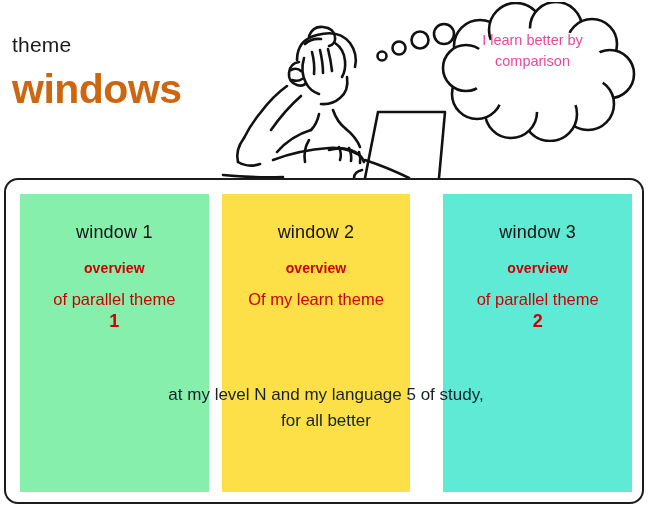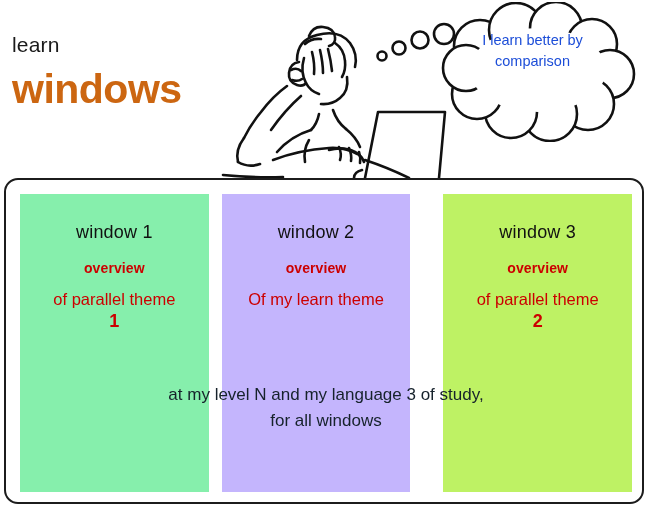--- a/index.html
+++ b/index.html
@@ -62,21 +62,21 @@
   }
 
   #bubble-text {
     position: absolute;
     left: 460px;
     top: 30px;
     width: 145px;
     text-align: center;
     font-size: 14.5px;
     line-height: 21px;
-    color: #1d4ed8;
+    color: #ec4899;
   }
 
   
   #windows-container {
     position: absolute;
     left: 4px;
     top: 178px;
     width: 640px;
     height: 326px;
     box-sizing: border-box;
@@ -143,21 +143,21 @@
     line-height: 26px;
     color: #16222b;
     pointer-events: none;
   }
 </style>
 </head>
 <body>
 
 <div id="header">
 
-  <div id="mode-label">learn</div>
+  <div id="mode-label">theme</div>
   <div id="mode-value">windows</div>
 
   <svg id="illustration" viewBox="0 0 240 178" xmlns="http://www.w3.org/2000/svg">
     <g fill="none" stroke="#111111" stroke-width="2.6" stroke-linecap="round" stroke-linejoin="round">
 
       <path d="M96 36 q4 -10 14 -9 q11 1 12 10 q1 7 -6 9"></path>
       <path d="M92 44 q6 -6 16 -5"></path>
 
       <path d="M84 60 q0 -20 20 -25 q22 -6 33 8 q8 11 5 24"></path>
       <path d="M122 43 q9 6 10 18 q1 9 -3 16"></path>
@@ -234,38 +234,38 @@
 
     <div class="window-col" style="background:#86efac;">
       <div class="win-title">window 1</div>
       <div class="win-overview">overview</div>
       <div class="win-desc">
         <span>of parallel theme</span>
         <span class="num">1</span>
       </div>
     </div>
 
-    <div class="window-col" style="background:#c4b5fd;">
+    <div class="window-col" style="background:#fde047;">
       <div class="win-title">window 2</div>
       <div class="win-overview">overview</div>
       <div class="win-desc">
         <span>Of my learn theme</span>
         <span class="num"></span>
       </div>
     </div>
 
-    <div class="window-col" style="background:#bef264;margin-left:20px;">
+    <div class="window-col" style="background:#5eead4;margin-left:20px;">
       <div class="win-title">window 3</div>
       <div class="win-overview">overview</div>
       <div class="win-desc">
         <span>of parallel theme</span>
         <span class="num">2</span>
       </div>
     </div>
 
   </div>
 
   <div id="caption">
-    <div>at my level N and my language 3 of study,</div>
-    <div>for all windows</div>
+    <div>at my level N and my language 5 of study,</div>
+    <div>for all better</div>
   </div>
 
 </div>
 
 </body></html>

